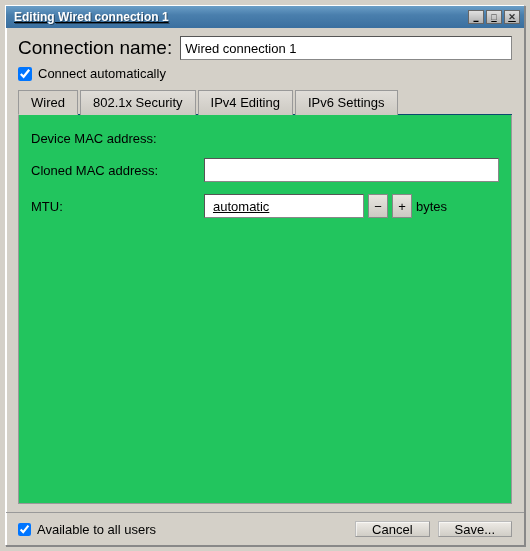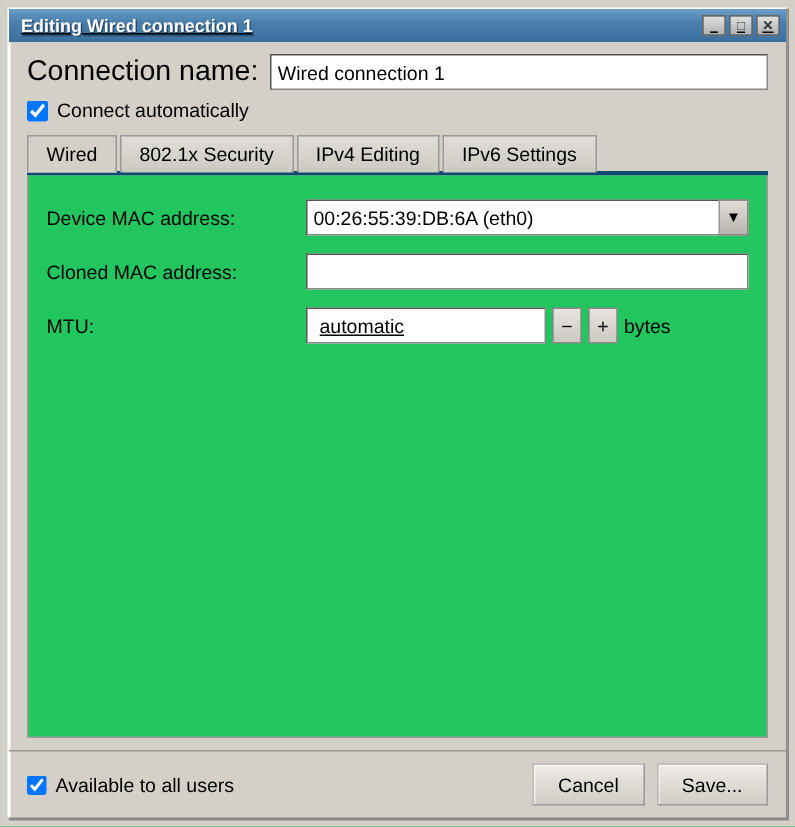--- a/index.html
+++ b/index.html
@@ -115,21 +115,21 @@
 
     .tabs {
       display: flex;
       flex-direction: column;
       flex: 1;
     }
 
     .tab-bar {
       display: flex;
       gap: 0;
-      border-bottom: 3px solid #0c4a6e;
+      border-bottom: 1px solid #0c4a6e;
       margin-bottom: 0;
     }
 
     .tab {
       padding: 4px 12px;
       background: linear-gradient(to bottom, #e0ddd8, #ccc9c2);
       border: 1px solid #999;
       border-bottom: none;
       cursor: pointer;
       font-size: 13px;
@@ -239,21 +239,21 @@
       gap: 6px;
       flex: 1;
     }
 
     .bottom-buttons {
       display: flex;
       gap: 8px;
     }
 
     .btn {
-      height: 28px;
+      height: 16px;
       padding: 0 16px;
       background: linear-gradient(to bottom, #eeebe6, #d0cdc6);
       border: 1px solid #999;
       border-top-color: #bbb;
       border-left-color: #bbb;
       cursor: pointer;
       font-size: 13px;
       box-shadow: 1px 1px 0 rgba(255,255,255,0.6) inset;
     }
 
@@ -315,26 +315,20 @@
       <div class="tab-bar">
         <div class="tab active">Wired</div>
         <div class="tab">802.1x Security</div>
         <div class="tab">IPv4 Editing</div>
         <div class="tab">IPv6 Settings</div>
       </div>
 
       <div class="tab-content">
         <div class="form-row">
           <span class="form-label">Device MAC address:</span>
-          <div class="form-control select-container">
-            <select class="mac-select">
-              <option>00:26:55:39:DB:6A (eth0)</option>
-            </select>
-            <div class="select-arrow">▼</div>
-          </div>
         </div>
 
         <div class="form-row">
           <span class="form-label">Cloned MAC address:</span>
           <div class="form-control">
             <input type="text" class="text-input" style="">
           </div>
         </div>
 
         <div class="form-row">

